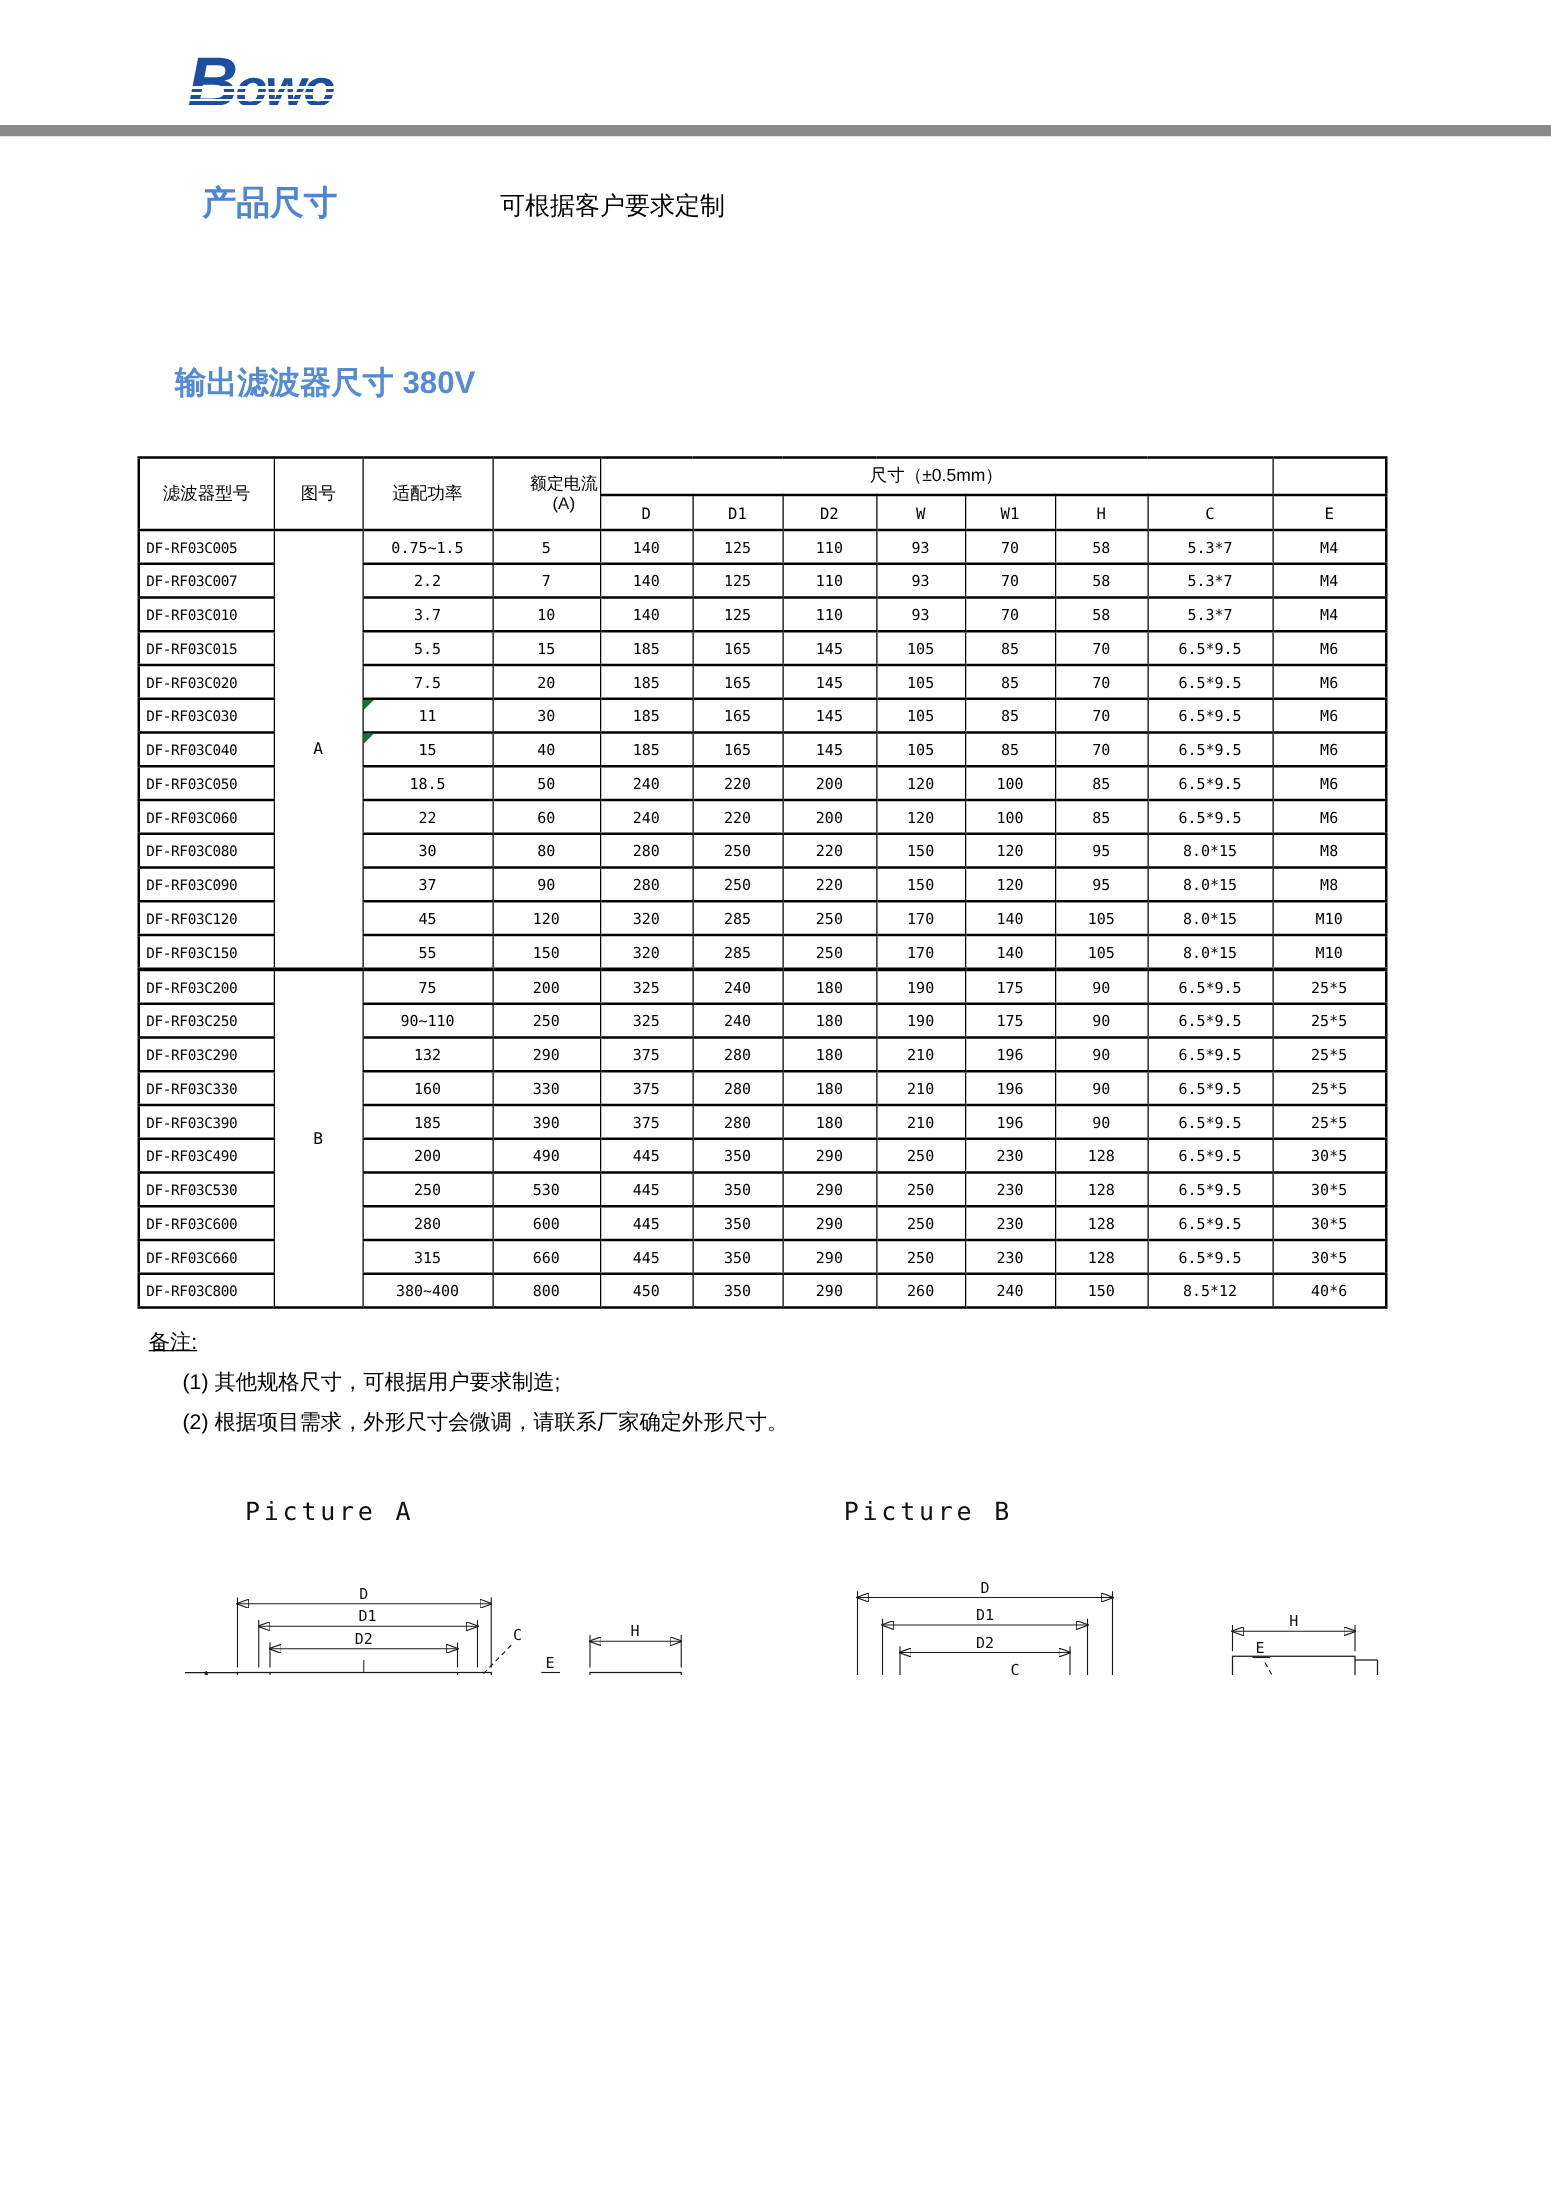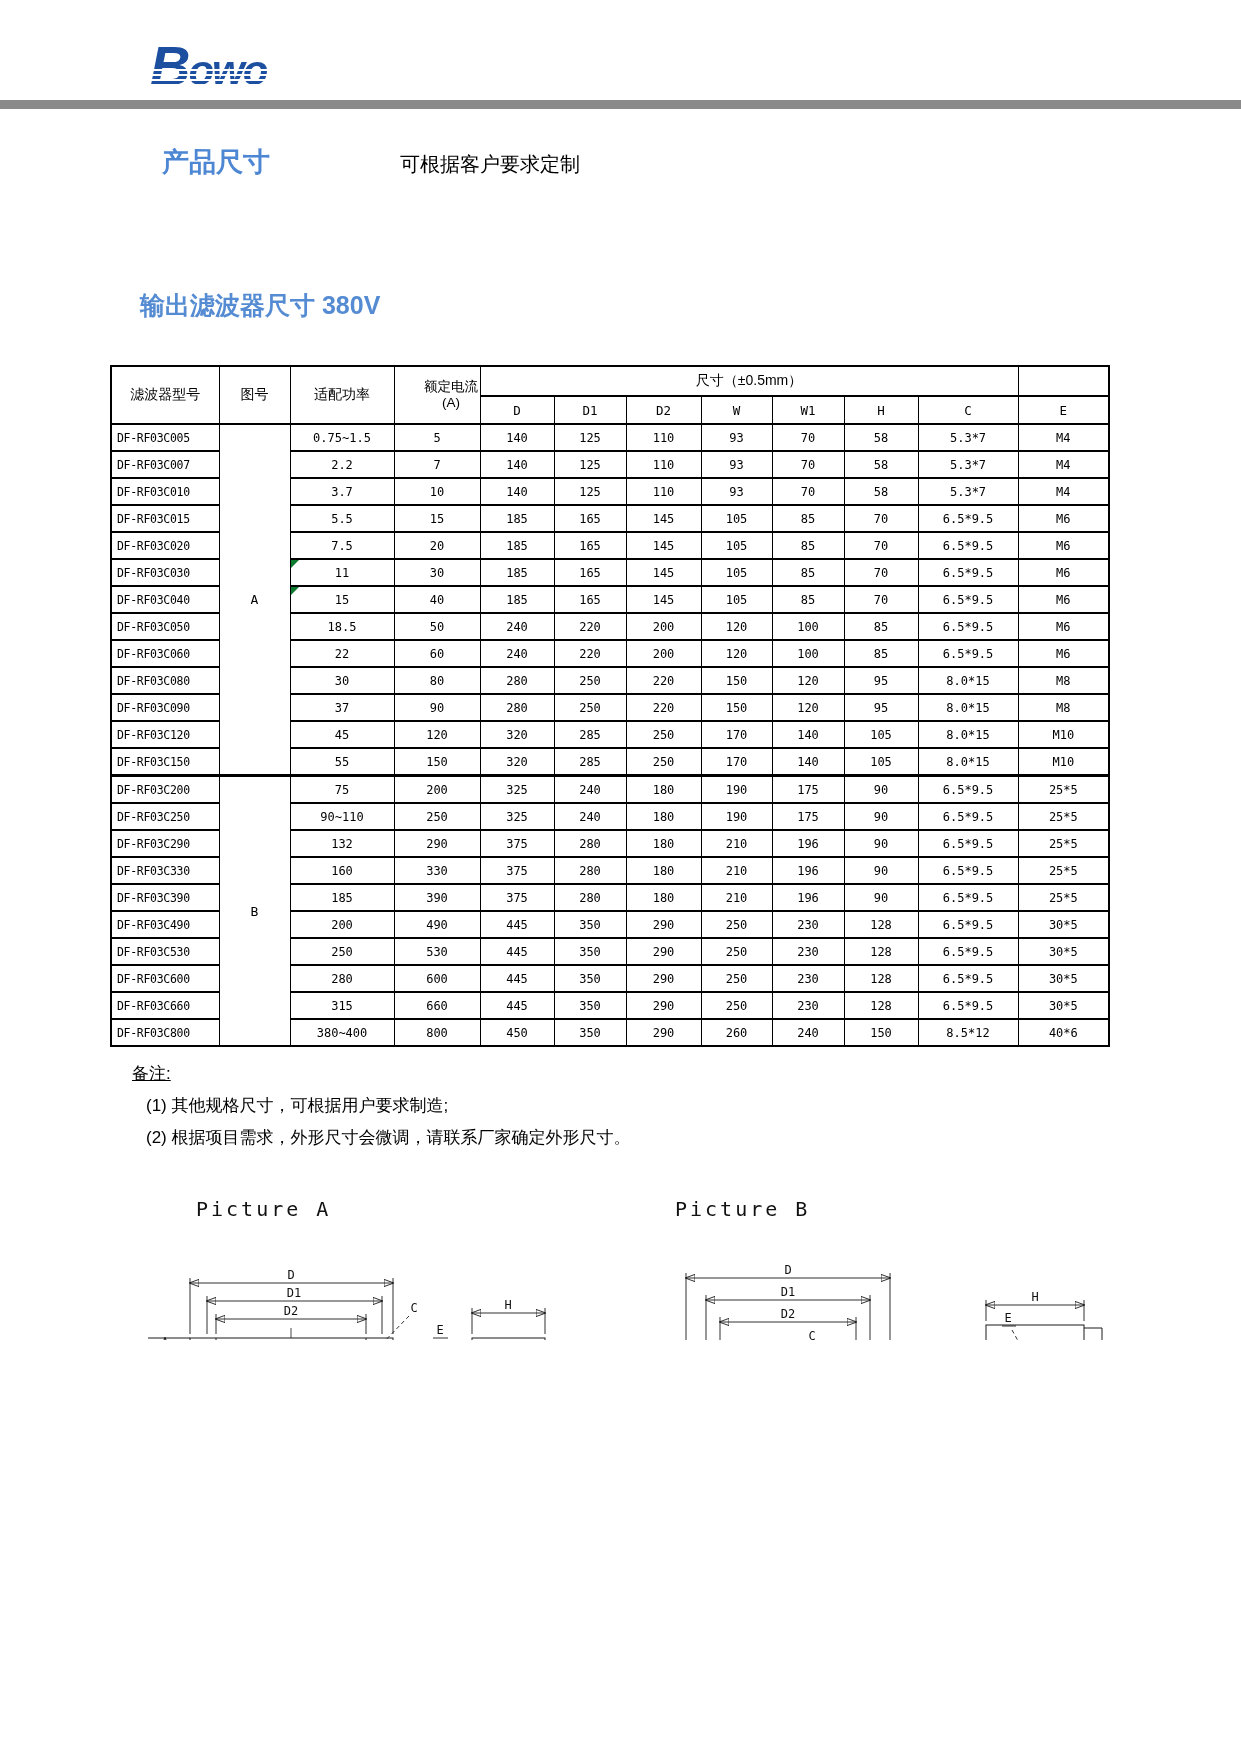--- a/index.html
+++ b/index.html
@@ -30,21 +30,21 @@
   th.current-h{white-space:pre-line;line-height:1.15;font-size:13.5px;padding-left:28px;}
   tbody td{height:25px;font-family:"DejaVu Sans Mono","Liberation Mono",monospace;font-size:12px;}
   td.model-cell{text-align:left;padding-left:5px;font-size:11.5px;letter-spacing:-0.3px;}
   td.figure-cell{font-size:13px;}
   tr.group-start td{border-top-width:3px;}
   td.corner-mark{position:relative;}
   td.corner-mark::before{content:"";position:absolute;left:0;top:0;width:0;height:0;
         border-top:8px solid #0d7a2f;border-right:8px solid transparent;}
 
   
-  .notes-title{position:absolute;left:132px;top:1062px;font-size:17px;text-decoration:underline;}
+  .notes-title{position:absolute;left:119px;top:1062px;font-size:17px;text-decoration:underline;}
   .note-1{position:absolute;left:146px;top:1094px;font-size:17px;}
   .note-2{position:absolute;left:146px;top:1126px;font-size:17px;}
 
   
   .pic-label{position:absolute;font-family:"DejaVu Sans Mono","Liberation Mono",monospace;
         font-size:20px;letter-spacing:3px;color:#111;}
   .pic-a-label{left:196px;top:1197px;}
   .pic-b-label{left:675px;top:1197px;text-align:right;}
   .svg-a{position:absolute;left:118px;top:1250px;}
   .svg-b{position:absolute;left:560px;top:1250px;}

